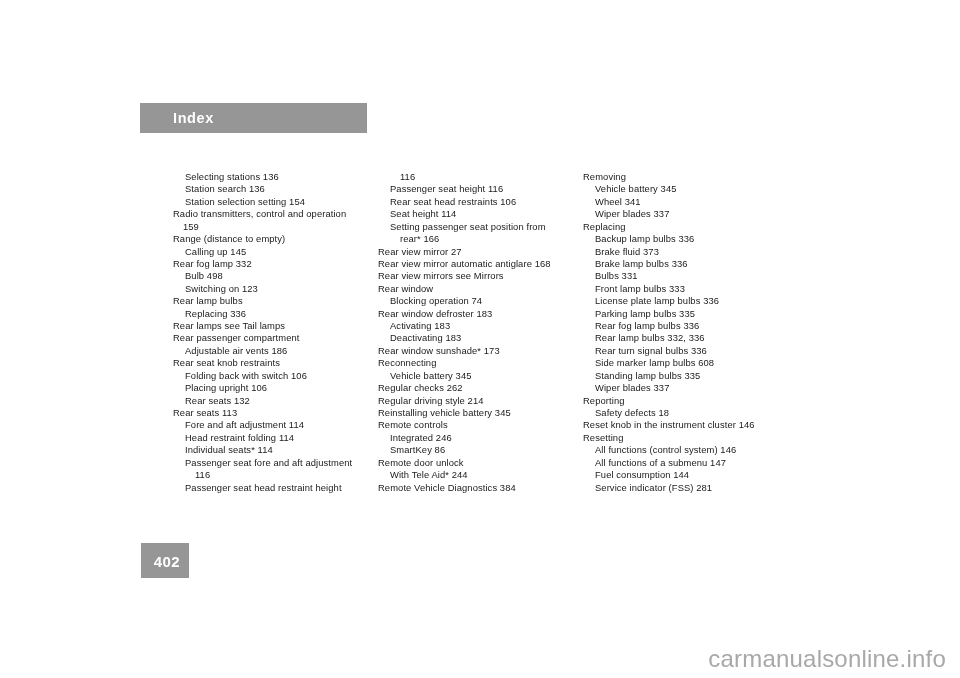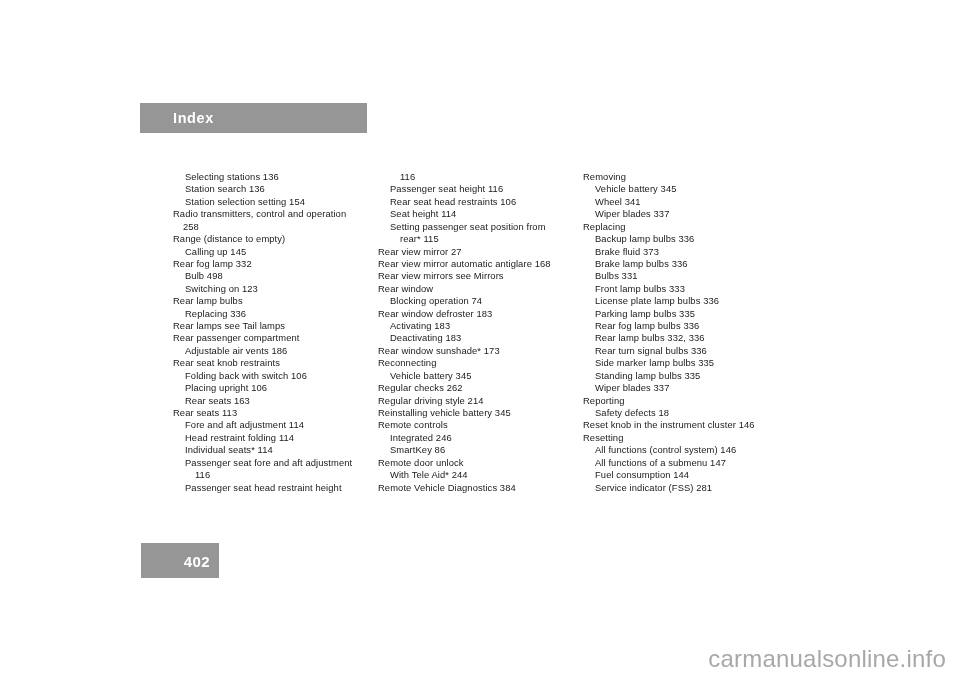--- a/index.html
+++ b/index.html
@@ -65,21 +65,21 @@
   .lvl-0 { padding-left: 0px; }
   .lvl-1 { padding-left: 12px; }
   .lvl-0w { padding-left: 10px; }  
   .lvl-1w { padding-left: 22px; }  
 
   
   #page-number-block {
     position: absolute;
     left: 141px;
     top: 543px;
-    width: 78px;
+    width: 48px;
     height: 35px;
     background: #969696;
   }
   #page-number-text {
     position: absolute;
     right: 9px;
     top: 50%;
     transform: translateY(-50%);
     color: #ffffff;
     font-size: 15px;
@@ -107,50 +107,50 @@
 <div id="index-header-bar" style="background: rgb(150, 150, 150); text-align: center;">
   <span id="index-header-title" style="color: rgb(255, 255, 255);">Index</span>
 </div>
 
 <div id="index-columns">
   <div class="index-column" id="index-column-1">
       <div class="index-entry lvl-1">Selecting stations 136</div>
       <div class="index-entry lvl-1">Station search 136</div>
       <div class="index-entry lvl-1">Station selection setting 154</div>
       <div class="index-entry lvl-0">Radio transmitters, control and operation</div>
-      <div class="index-entry lvl-0w">258</div>
+      <div class="index-entry lvl-0w">159</div>
       <div class="index-entry lvl-0">Range (distance to empty)</div>
       <div class="index-entry lvl-1">Calling up 145</div>
       <div class="index-entry lvl-0">Rear fog lamp 332</div>
       <div class="index-entry lvl-1">Bulb 498</div>
       <div class="index-entry lvl-1">Switching on 123</div>
       <div class="index-entry lvl-0">Rear lamp bulbs</div>
       <div class="index-entry lvl-1">Replacing 336</div>
       <div class="index-entry lvl-0">Rear lamps see Tail lamps</div>
       <div class="index-entry lvl-0">Rear passenger compartment</div>
       <div class="index-entry lvl-1">Adjustable air vents 186</div>
       <div class="index-entry lvl-0">Rear seat knob restraints</div>
       <div class="index-entry lvl-1">Folding back with switch 106</div>
       <div class="index-entry lvl-1">Placing upright 106</div>
-      <div class="index-entry lvl-1">Rear seats 163</div>
+      <div class="index-entry lvl-1">Rear seats 132</div>
       <div class="index-entry lvl-0">Rear seats 113</div>
       <div class="index-entry lvl-1">Fore and aft adjustment 114</div>
       <div class="index-entry lvl-1">Head restraint folding 114</div>
       <div class="index-entry lvl-1">Individual seats* 114</div>
       <div class="index-entry lvl-1">Passenger seat fore and aft adjustment</div>
       <div class="index-entry lvl-1w">116</div>
       <div class="index-entry lvl-1">Passenger seat head restraint height</div>
     </div>
   <div class="index-column" id="index-column-2">
       <div class="index-entry lvl-1w">116</div>
       <div class="index-entry lvl-1">Passenger seat height 116</div>
       <div class="index-entry lvl-1">Rear seat head restraints 106</div>
       <div class="index-entry lvl-1">Seat height 114</div>
       <div class="index-entry lvl-1">Setting passenger seat position from</div>
-      <div class="index-entry lvl-1w">rear* 115</div>
+      <div class="index-entry lvl-1w">rear* 166</div>
       <div class="index-entry lvl-0">Rear view mirror 27</div>
       <div class="index-entry lvl-0">Rear view mirror automatic antiglare 168</div>
       <div class="index-entry lvl-0">Rear view mirrors see Mirrors</div>
       <div class="index-entry lvl-0">Rear window</div>
       <div class="index-entry lvl-1">Blocking operation 74</div>
       <div class="index-entry lvl-0">Rear window defroster 183</div>
       <div class="index-entry lvl-1">Activating 183</div>
       <div class="index-entry lvl-1">Deactivating 183</div>
       <div class="index-entry lvl-0">Rear window sunshade* 173</div>
       <div class="index-entry lvl-0">Reconnecting</div>
@@ -174,21 +174,21 @@
       <div class="index-entry lvl-1">Backup lamp bulbs 336</div>
       <div class="index-entry lvl-1">Brake fluid 373</div>
       <div class="index-entry lvl-1">Brake lamp bulbs 336</div>
       <div class="index-entry lvl-1">Bulbs 331</div>
       <div class="index-entry lvl-1">Front lamp bulbs 333</div>
       <div class="index-entry lvl-1">License plate lamp bulbs 336</div>
       <div class="index-entry lvl-1">Parking lamp bulbs 335</div>
       <div class="index-entry lvl-1">Rear fog lamp bulbs 336</div>
       <div class="index-entry lvl-1">Rear lamp bulbs 332, 336</div>
       <div class="index-entry lvl-1">Rear turn signal bulbs 336</div>
-      <div class="index-entry lvl-1">Side marker lamp bulbs 335</div>
+      <div class="index-entry lvl-1">Side marker lamp bulbs 608</div>
       <div class="index-entry lvl-1">Standing lamp bulbs 335</div>
       <div class="index-entry lvl-1">Wiper blades 337</div>
       <div class="index-entry lvl-0">Reporting</div>
       <div class="index-entry lvl-1">Safety defects 18</div>
       <div class="index-entry lvl-0">Reset knob in the instrument cluster 146</div>
       <div class="index-entry lvl-0">Resetting</div>
       <div class="index-entry lvl-1">All functions (control system) 146</div>
       <div class="index-entry lvl-1">All functions of a submenu 147</div>
       <div class="index-entry lvl-1">Fuel consumption 144</div>
       <div class="index-entry lvl-1">Service indicator (FSS) 281</div>

